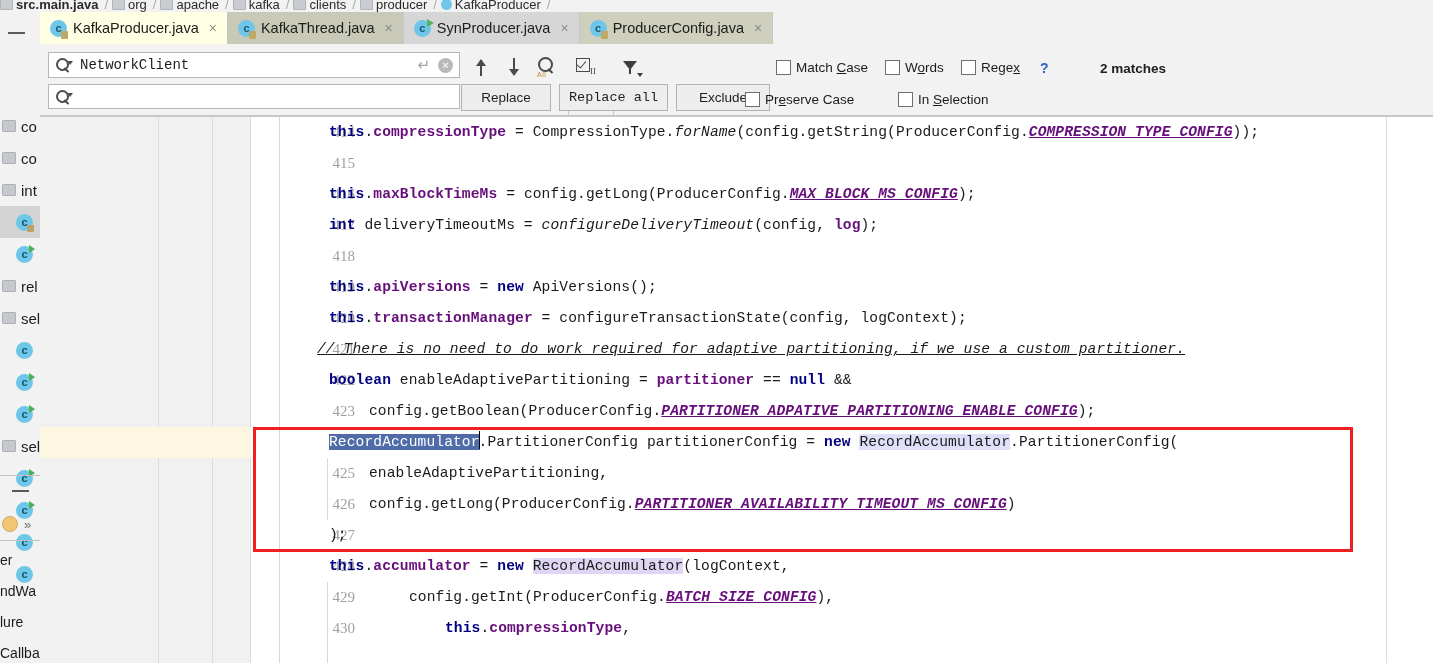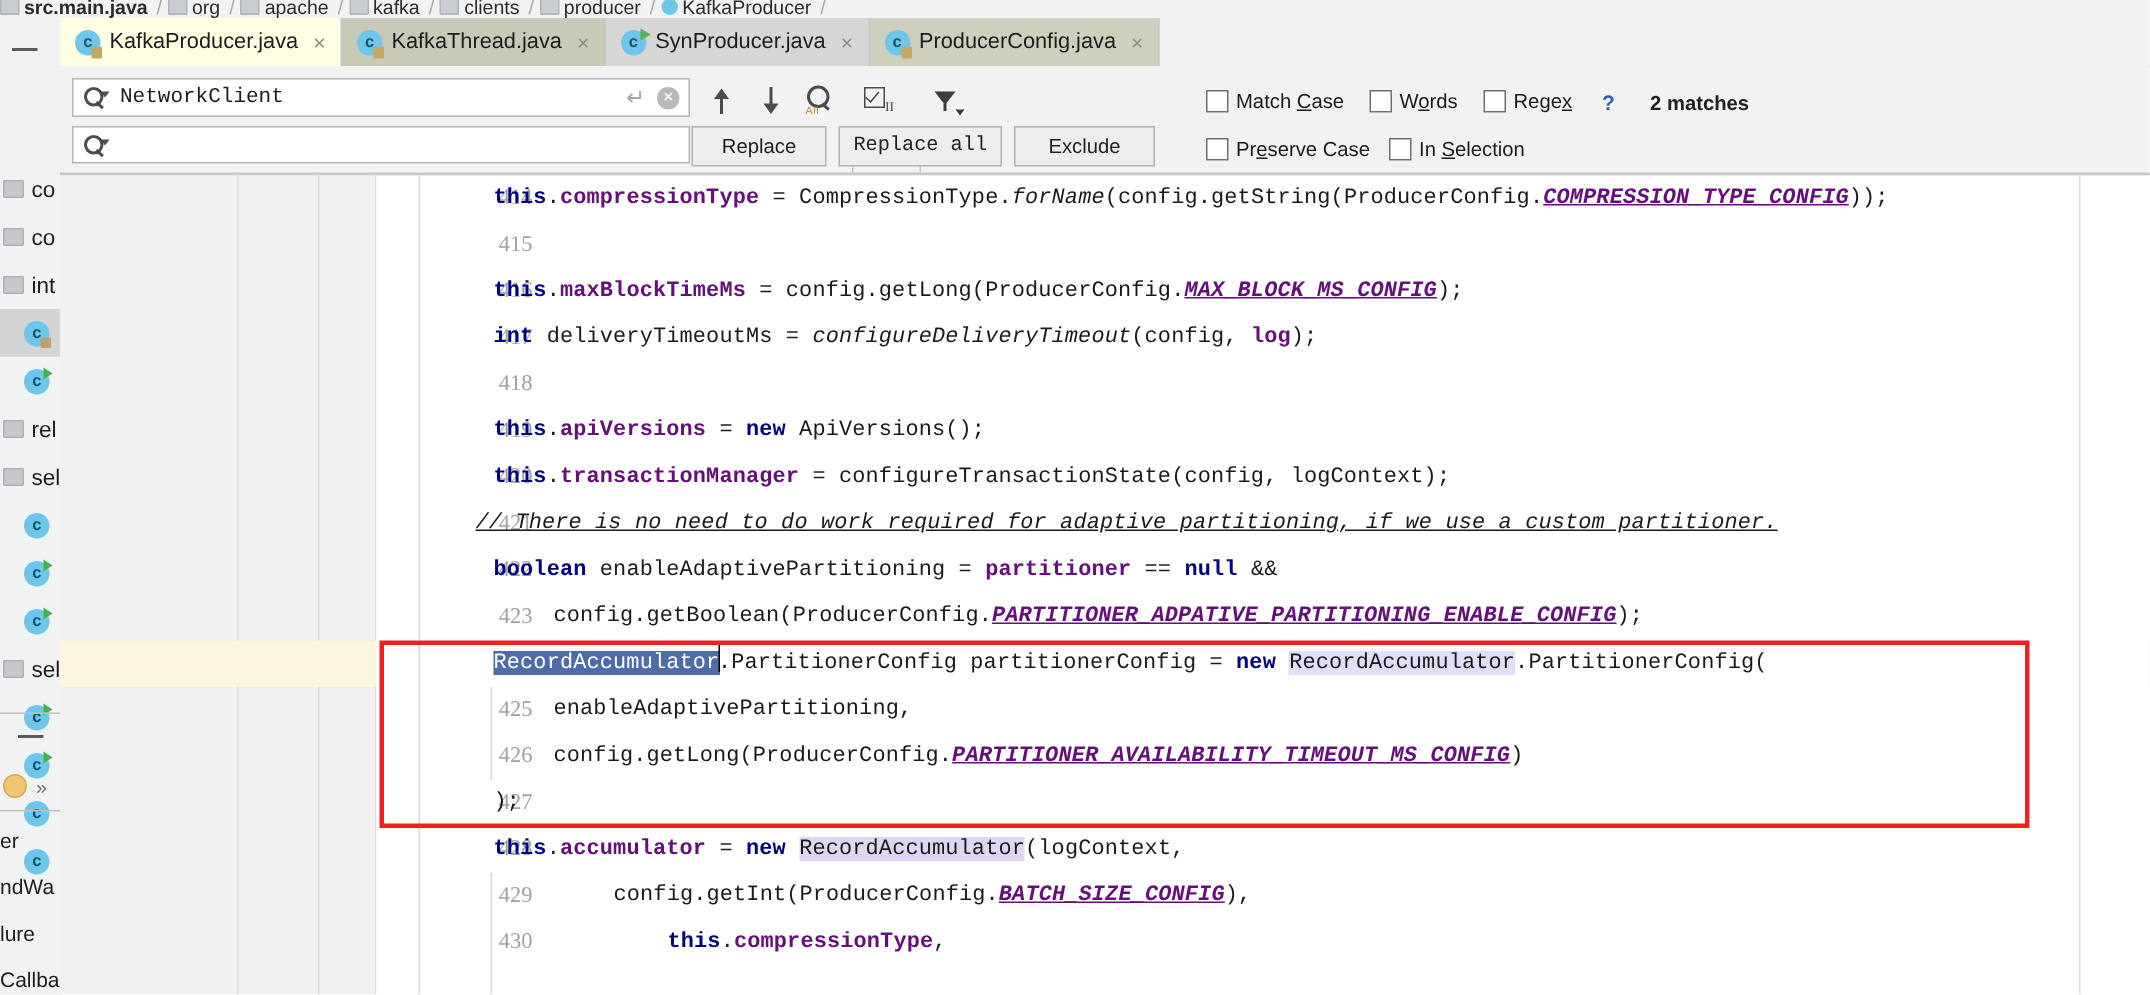--- a/index.html
+++ b/index.html
@@ -115,21 +115,21 @@
   .funnel .f{position:absolute;left:1px;top:2px;width:0;height:0;border-left:7.5px solid transparent;border-right:7.5px solid transparent;border-top:9px solid #3d3d3d;}
   .funnel .st{position:absolute;left:7.3px;top:10px;width:2px;height:5px;background:#3d3d3d;}
   .funnel .car{position:absolute;right:-3px;bottom:0px;width:0;height:0;border-left:3.5px solid transparent;border-right:3.5px solid transparent;border-top:4px solid #3d3d3d;}
   .vdiv{position:absolute;width:1px;background:#c5c5c5;}
 
   .rbtn{
     position:absolute;height:25px;background:#ededed;border:1px solid #b2b2b2;
     font-size:13.5px;color:#1f1f1f;display:flex;align-items:center;justify-content:center;cursor:default;
   }
 
-  .chk-row{position:absolute;display:flex;align-items:flex-end;gap:5px;font-size:13.5px;color:#1b1b1b;margin-left:28px;}
+  .chk-row{position:absolute;display:flex;align-items:flex-end;gap:5px;font-size:13.5px;color:#1b1b1b;}
   .cbox{width:13px;height:13px;border:1px solid #6e6e6e;background:#fff;flex:0 0 auto;}
   .u{text-decoration:underline;}
   .qmark{color:#2b60c8;font-weight:bold;font-size:14px;}
   .matches{position:absolute;font-size:13.5px;font-weight:bold;color:#202020;}
 
   
   .editor{position:absolute;left:40px;top:117px;width:1393px;height:546px;background:#ffffff;overflow:hidden;}
   .gutter{position:absolute;left:0;top:0;width:210px;height:546px;background:#f1f1f1;}
   .gut-line1{position:absolute;left:118px;top:0;width:1px;height:546px;background:#dcdcdc;}
   .gut-line2{position:absolute;left:172px;top:0;width:1px;height:546px;background:#dcdcdc;}
@@ -374,21 +374,21 @@
     </div>
     <div class="chk-row" style="left:921px;top:16px;">
       <span class="cbox"></span>
       <span>Rege<span class="u">x</span></span>
     </div>
     <div class="chk-row" style="left:1000px;top:16px;">
       <span class="qmark">?</span>
     </div>
     <div class="matches" style="left:1060px;top:17px;">2 matches</div>
 
-    <div class="chk-row" style="left:736px;top:48px;">
+    <div class="chk-row" style="left:705px;top:48px;">
       <span class="cbox"></span>
       <span>Pr<span class="u">e</span>serve Case</span>
     </div>
     <div class="chk-row" style="left:858px;top:48px;">
       <span class="cbox"></span>
       <span>In <span class="u">S</span>election</span>
     </div>
   </div>
 
   <div class="hscroll-top"></div>

